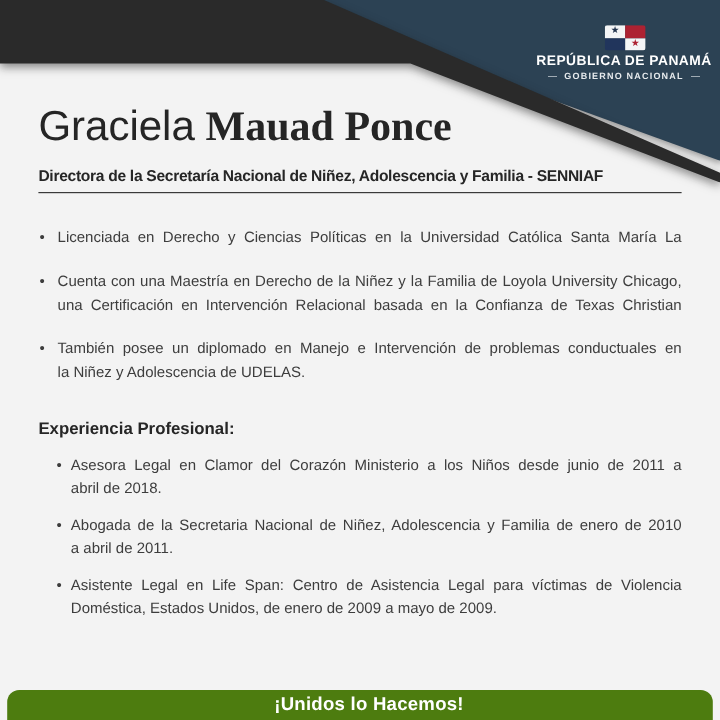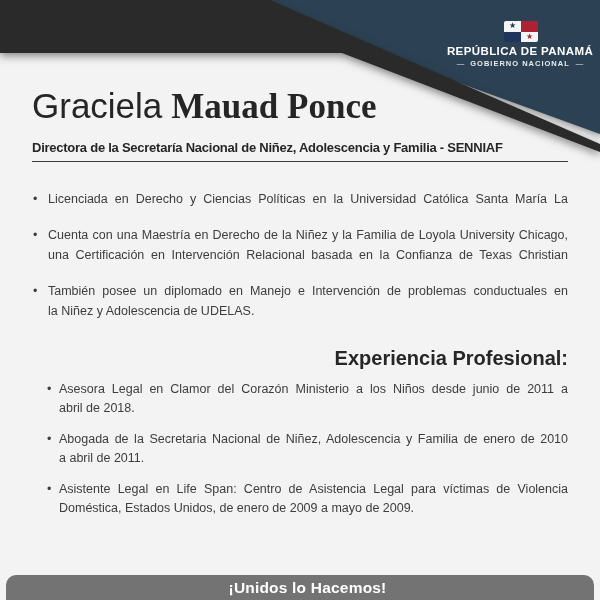--- a/index.html
+++ b/index.html
@@ -44,32 +44,32 @@
   .name .last  { font-weight:bold;font-family:Liberation Serif, serif; }
   .role { margin-top:13px; font-size:13px; font-weight:bold; color:#262626;
           letter-spacing:-0.25px; white-space:nowrap; }
   .divider { margin-top:6px; border-top:1.6px solid #3a3a3a; width:100%; height:0; }
 
   .edu-list { margin-top:27px; }
   .edu-item { position:relative; padding-left:16px; margin-bottom:16px;
               font-size:12.5px; line-height:20px; }
   .edu-item .bullet { position:absolute; left:1px; top:0; }
 
-  .exp-heading { margin-top:29px; font-size:20px; line-height:17px; font-weight:bold; color:#262626;text-align:right; }
+  .exp-heading { margin-top:29px; font-size:14px; line-height:17px; font-weight:bold; color:#262626; }
   .exp-list { margin-top:13px; margin-left:15px; }
   .exp-item { position:relative; padding-left:12px; margin-bottom:12px;
               font-size:12.5px; line-height:19px; }
   .exp-item .bullet { position:absolute; left:0; top:-0.5px; }
 
   .tline { }
   .jl { text-align:justify; text-align-last:justify; }
 
   
   .banner { position:absolute; left:6px; right:6px; bottom:0; height:25px;
-            background:#737373; border-radius:10px 10px 0 0;
+            background:#4d7c0f; border-radius:10px 10px 0 0;
             display:flex; align-items:center; justify-content:center;padding-left:15px; }
   .slogan { color:#ffffff; font-weight:bold; font-size:15.5px; letter-spacing:.2px; }
 </style>
 </head>
 <body>
 
 <div class="page">
 
   <div class="shape slate-wrap">
     <div class="slate-shape"></div>

